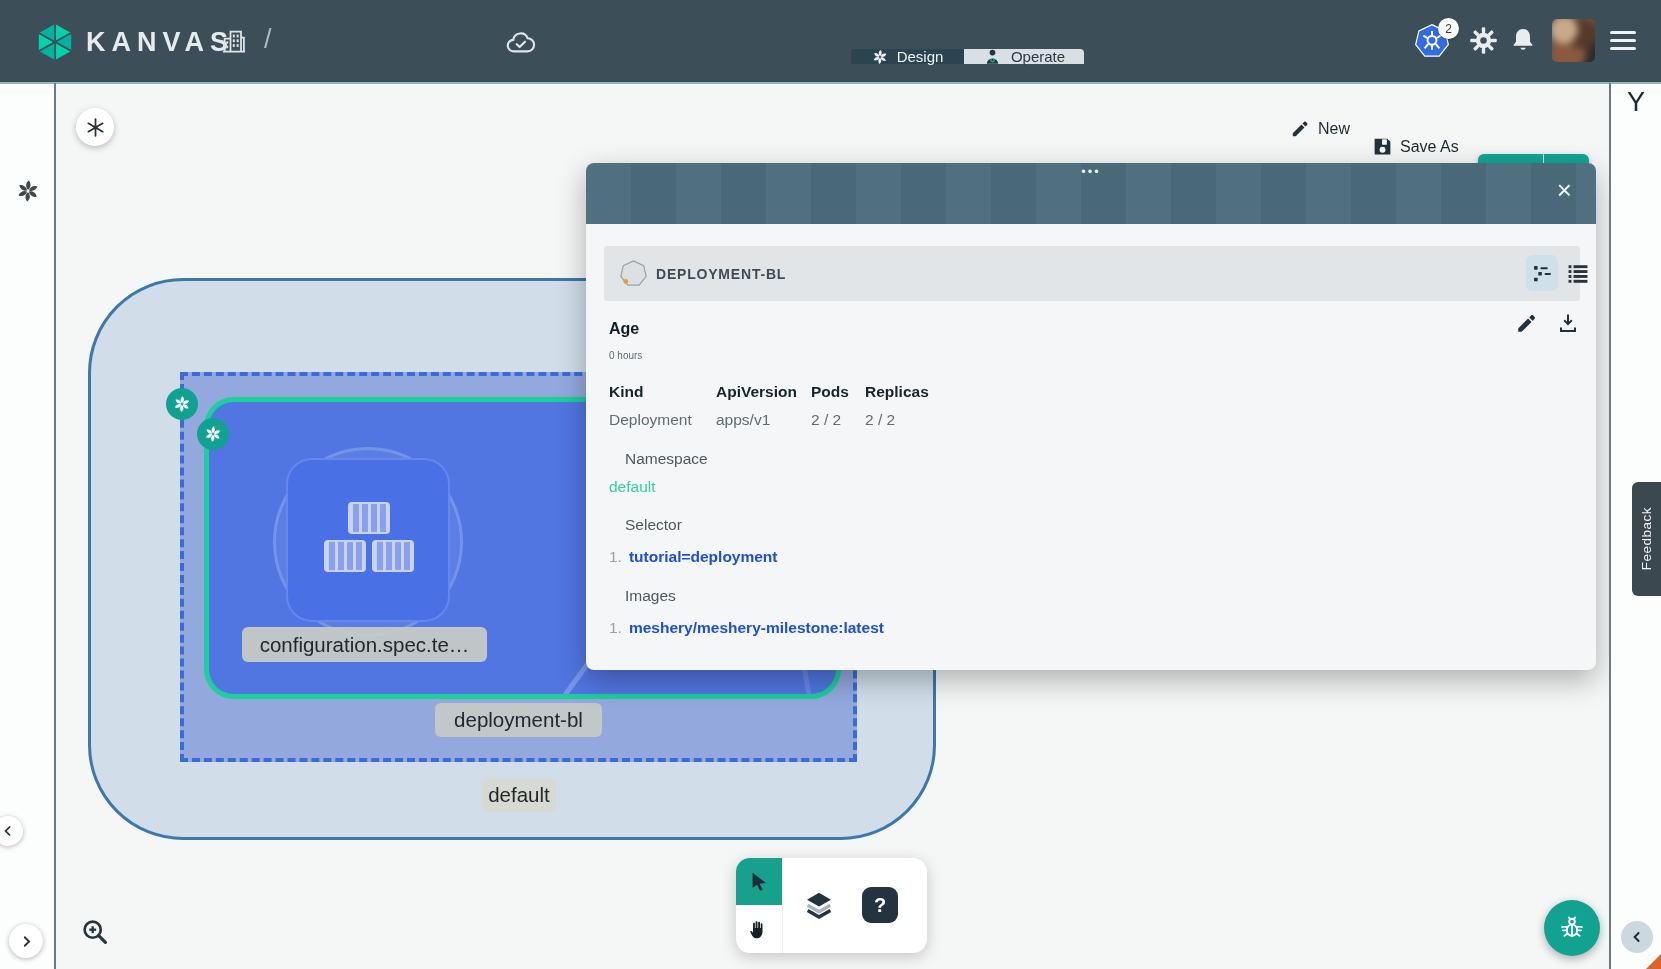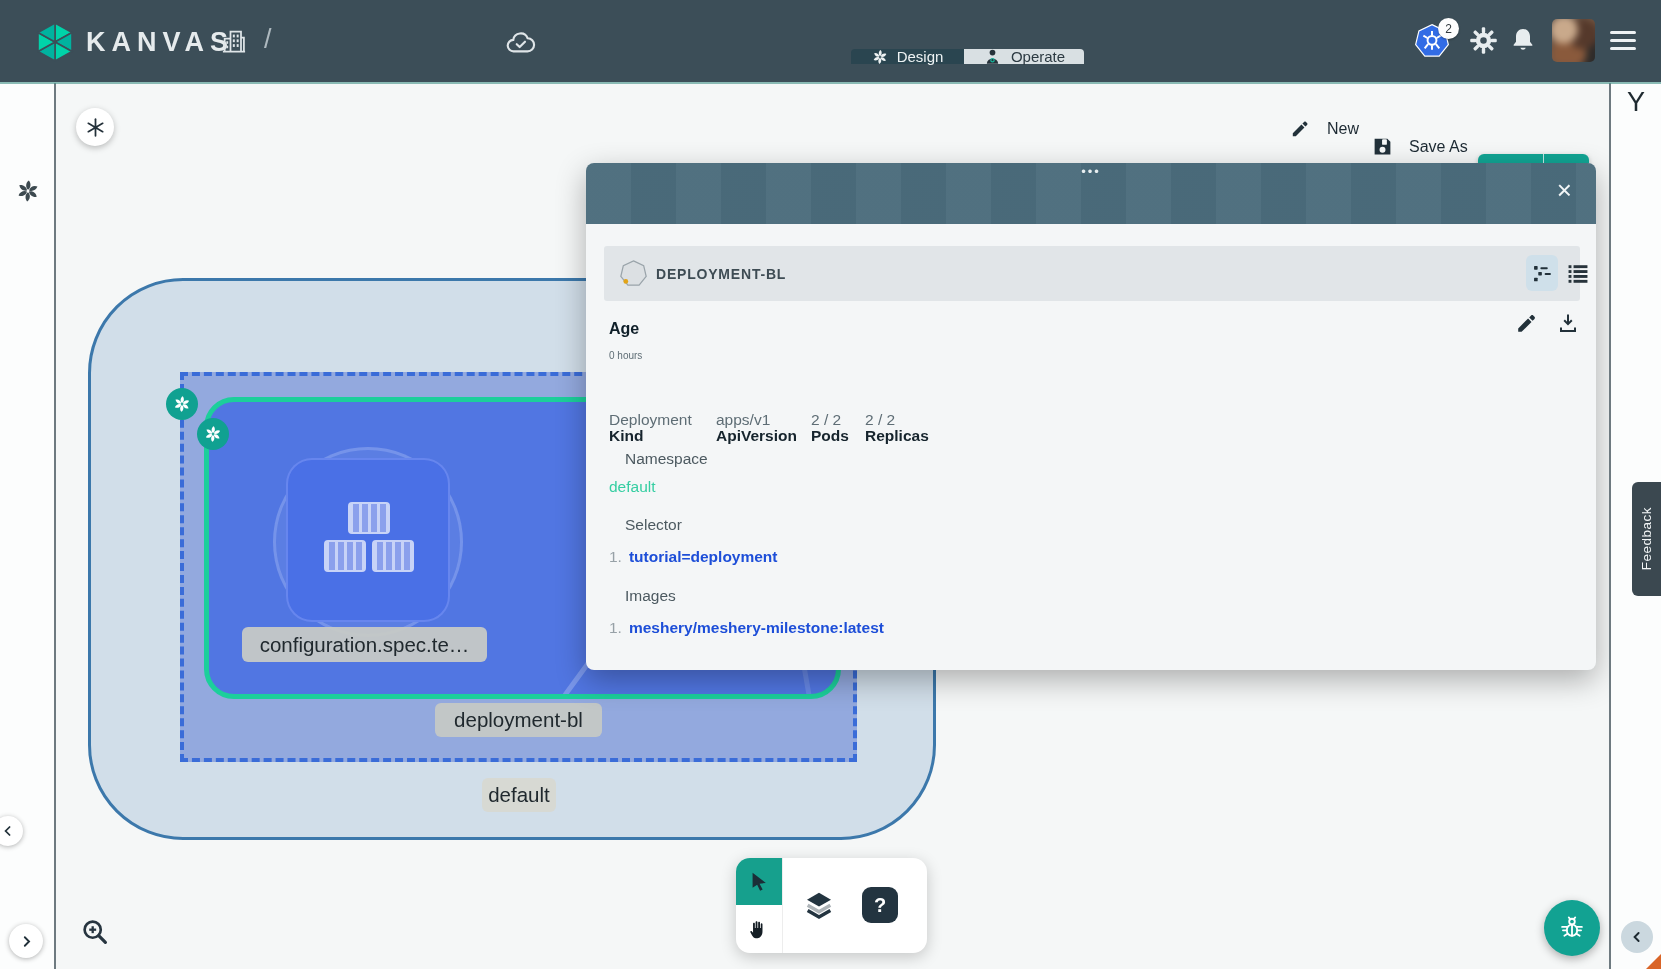--- a/index.html
+++ b/index.html
@@ -36,21 +36,21 @@
             overflow:hidden; cursor:pointer; }
   .avatar-px { width:100%; height:100%; transform:scale(1.25); filter:blur(3px);
     background:
       radial-gradient(circle at 32% 30%, #C9A98B 0 26%, transparent 27%),
       radial-gradient(circle at 68% 38%, #55392B 0 30%, transparent 31%),
       radial-gradient(circle at 42% 72%, #8A5A3C 0 34%, transparent 35%),
       radial-gradient(circle at 80% 75%, #2E2B29 0 30%, transparent 31%),
       linear-gradient(135deg, #4A4340 0%, #7A5A44 48%, #35302C 100%); }
   .hamburger { position:absolute; left:1610px; top:31px; width:26px; cursor:pointer; }
   .hamburger div { height:3px; background:#EEF2F4; border-radius:2px; margin-bottom:5px; }
-  .act-btn { display:flex; align-items:center; gap:16px; font-size:16px; color:#1D2A33; cursor:pointer; }
+  .act-btn { display:flex; align-items:center; gap:7px; font-size:16px; color:#1D2A33; cursor:pointer; }
   .btn-new { position:absolute; left:1290px; top:118px; }
   .btn-saveas { position:absolute; left:1372px; top:136px; }
   .share-btn { position:absolute; left:1478px; top:118px; width:111px; height:38px; background:#12A594;
                border-radius:6px; display:flex; color:#fff; box-shadow:0 2px 5px rgba(0,0,0,.25);
                cursor:pointer; z-index:15;margin-top:36px; }
   .share-main { width:66px; display:flex; align-items:center; justify-content:center; font-size:16px;
                 border-right:1px solid rgba(255,255,255,.75); }
   .share-link { flex:1; display:flex; align-items:center; justify-content:center; }
 
   
@@ -119,21 +119,21 @@
            border-radius:3px; }
   .res-title { position:absolute; left:52px; top:20px; font-size:14px; font-weight:600; color:#3E4C54;
            letter-spacing:.8px; }
   .res-hepta { position:absolute; left:16px; top:13px; }
   .tree-view-btn { position:absolute; left:922px; top:9px; width:32px; height:36px; background:#CFE0EA;
            border-radius:6px; display:flex; align-items:center; justify-content:center; cursor:pointer; }
   .list-view-btn { position:absolute; left:960px; top:13px; width:28px; height:28px; display:flex;
            align-items:center; justify-content:center; cursor:pointer; }
   .p-lbl-strong { position:absolute; left:23px; font-size:16px; font-weight:bold; color:#0F1F29; }
   .p-val { position:absolute; font-size:10px; color:#5E6D75; }
-  .p-col-h { position:absolute; top:220px; font-size:15.5px; font-weight:bold; color:#16242D;margin-top:44px; }
+  .p-col-h { position:absolute; top:220px; font-size:15.5px; font-weight:bold; color:#16242D; }
   .p-col-v { position:absolute; top:248px; font-size:15.5px; color:#5E6D75; }
   .p-lbl { position:absolute; left:39px; font-size:15.5px; color:#4C5960; }
   .p-teal { position:absolute; left:23px; font-size:15.5px; color:#35CEA2; }
   .p-item { position:absolute; left:23px; font-size:15.5px; }
   .p-item .pfx { color:#97A1A7; margin-right:7px; }
   .p-item .val { color:#1d4ed8; font-weight:bold; }
   .edit-btn { position:absolute; left:929px; top:148px; cursor:pointer; }
   .dl-btn { position:absolute; left:970px; top:148px; cursor:pointer; }
 
   

